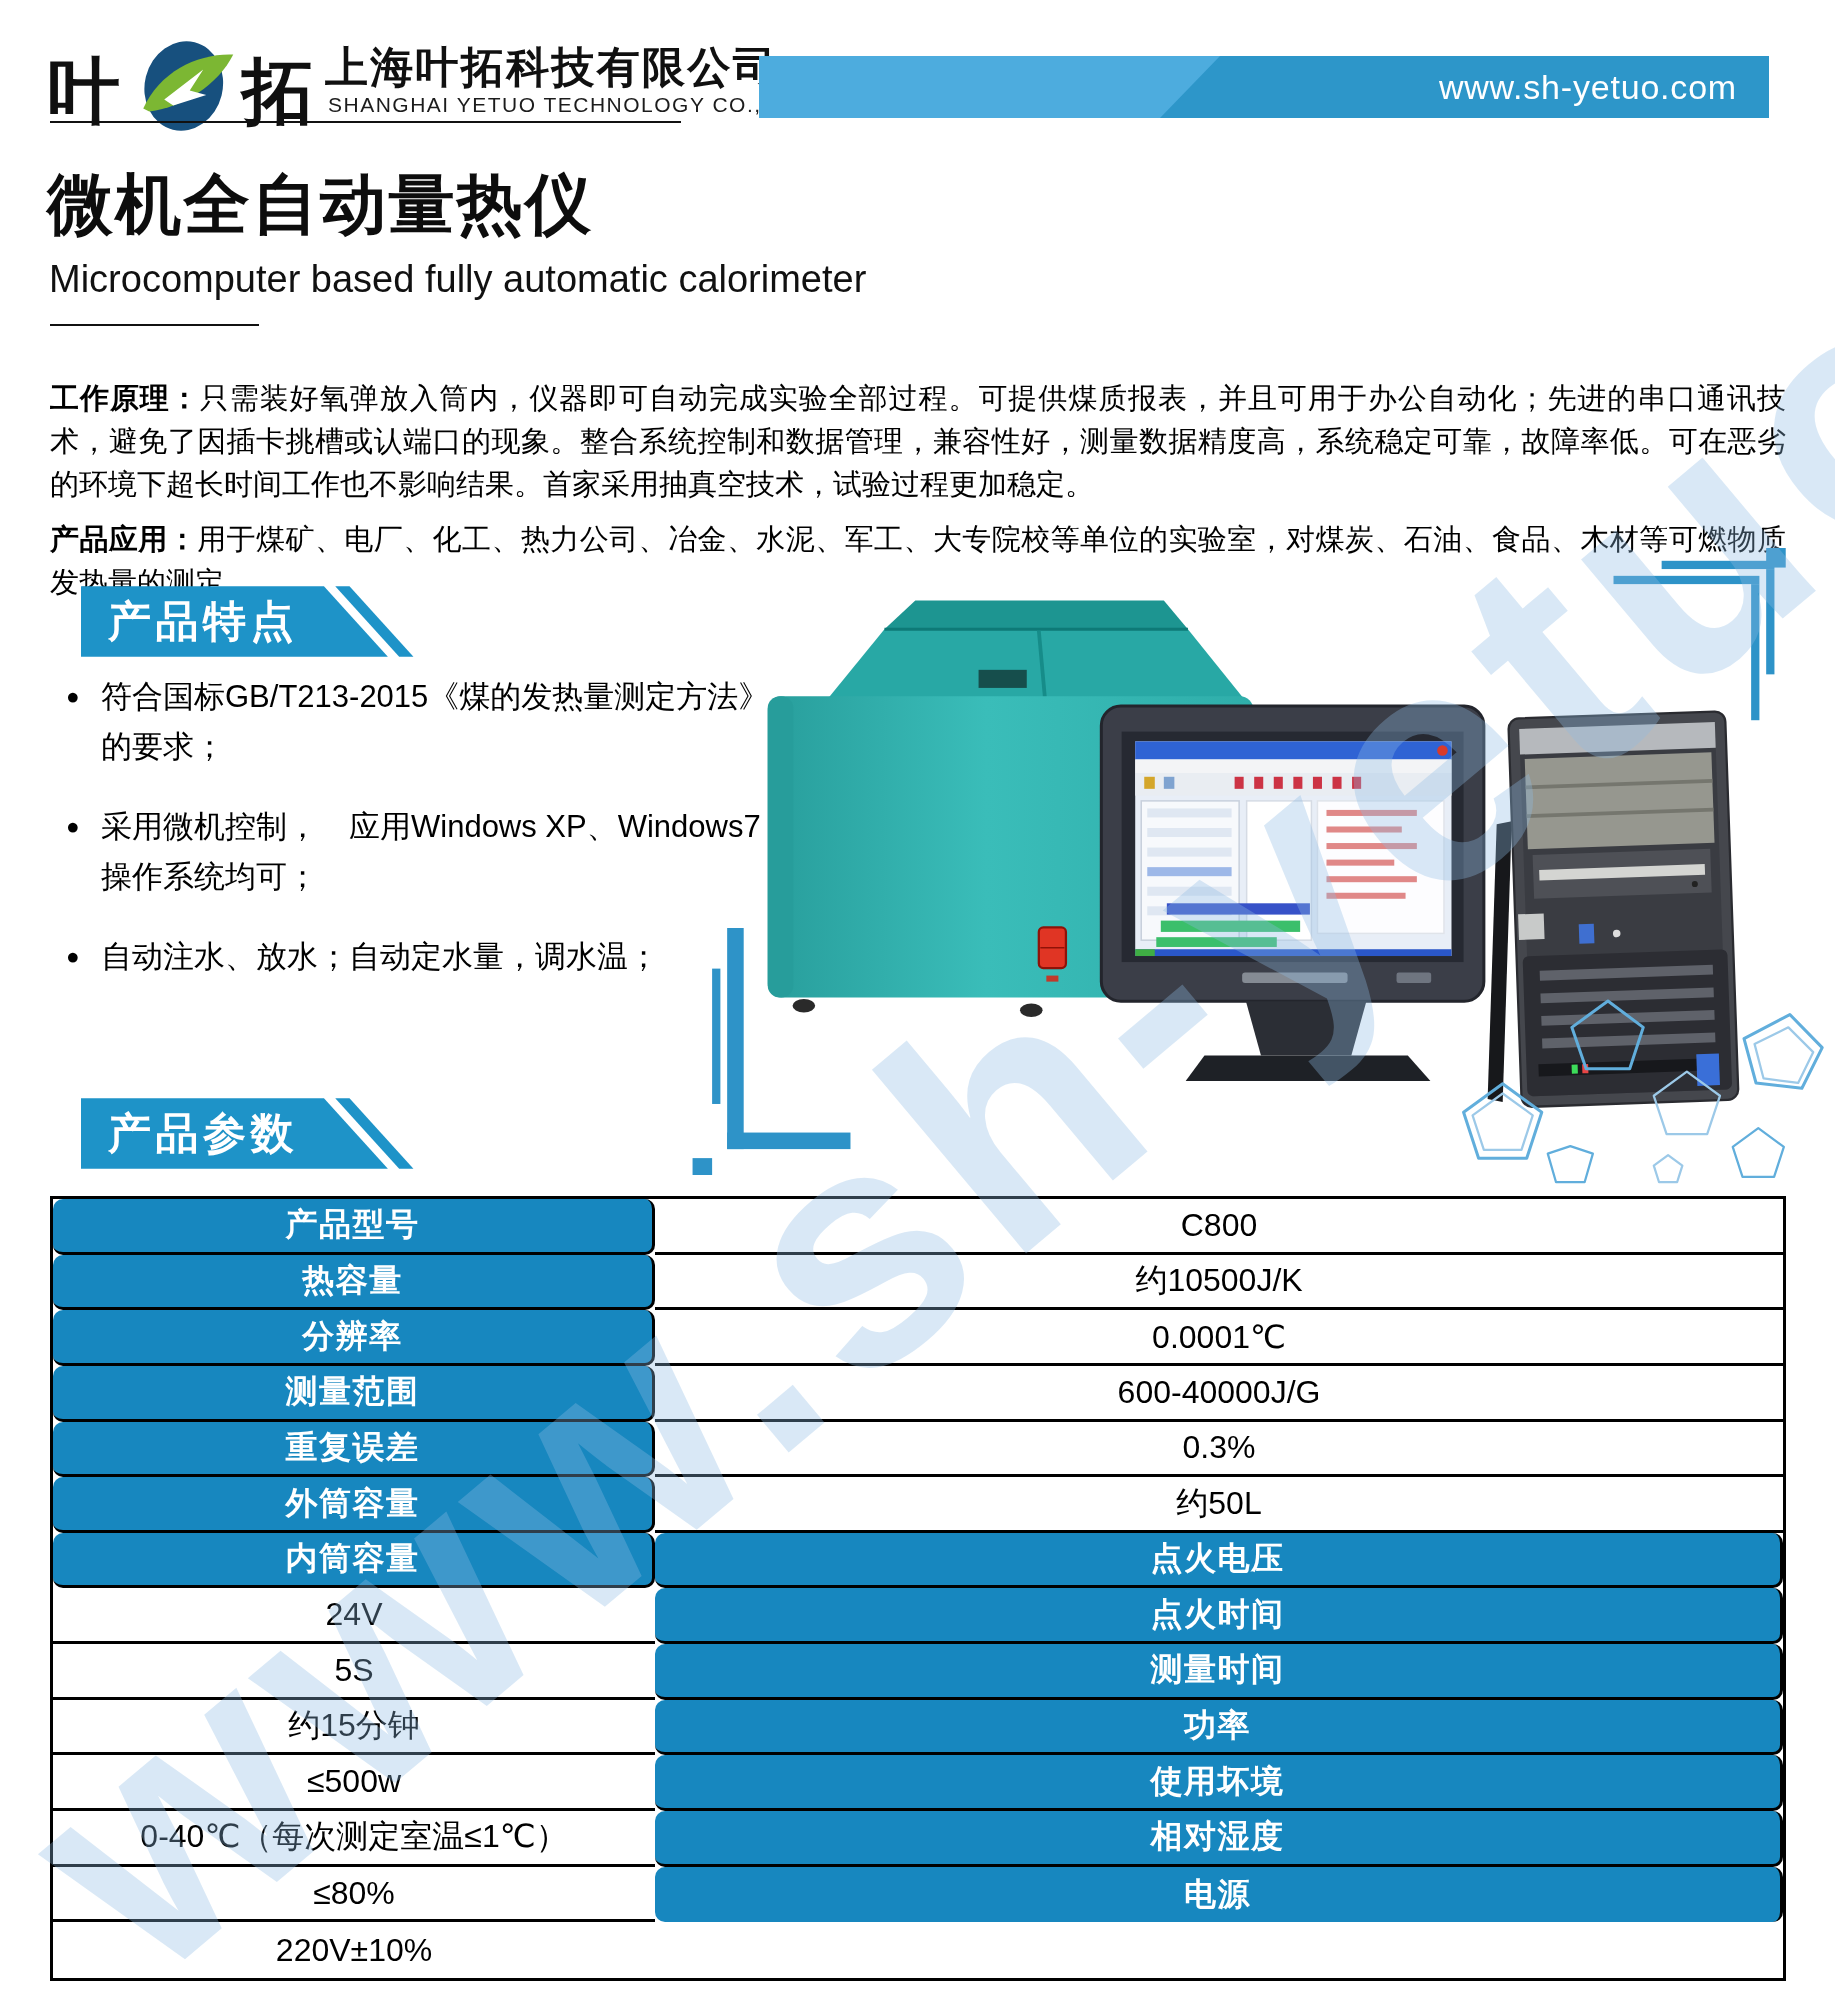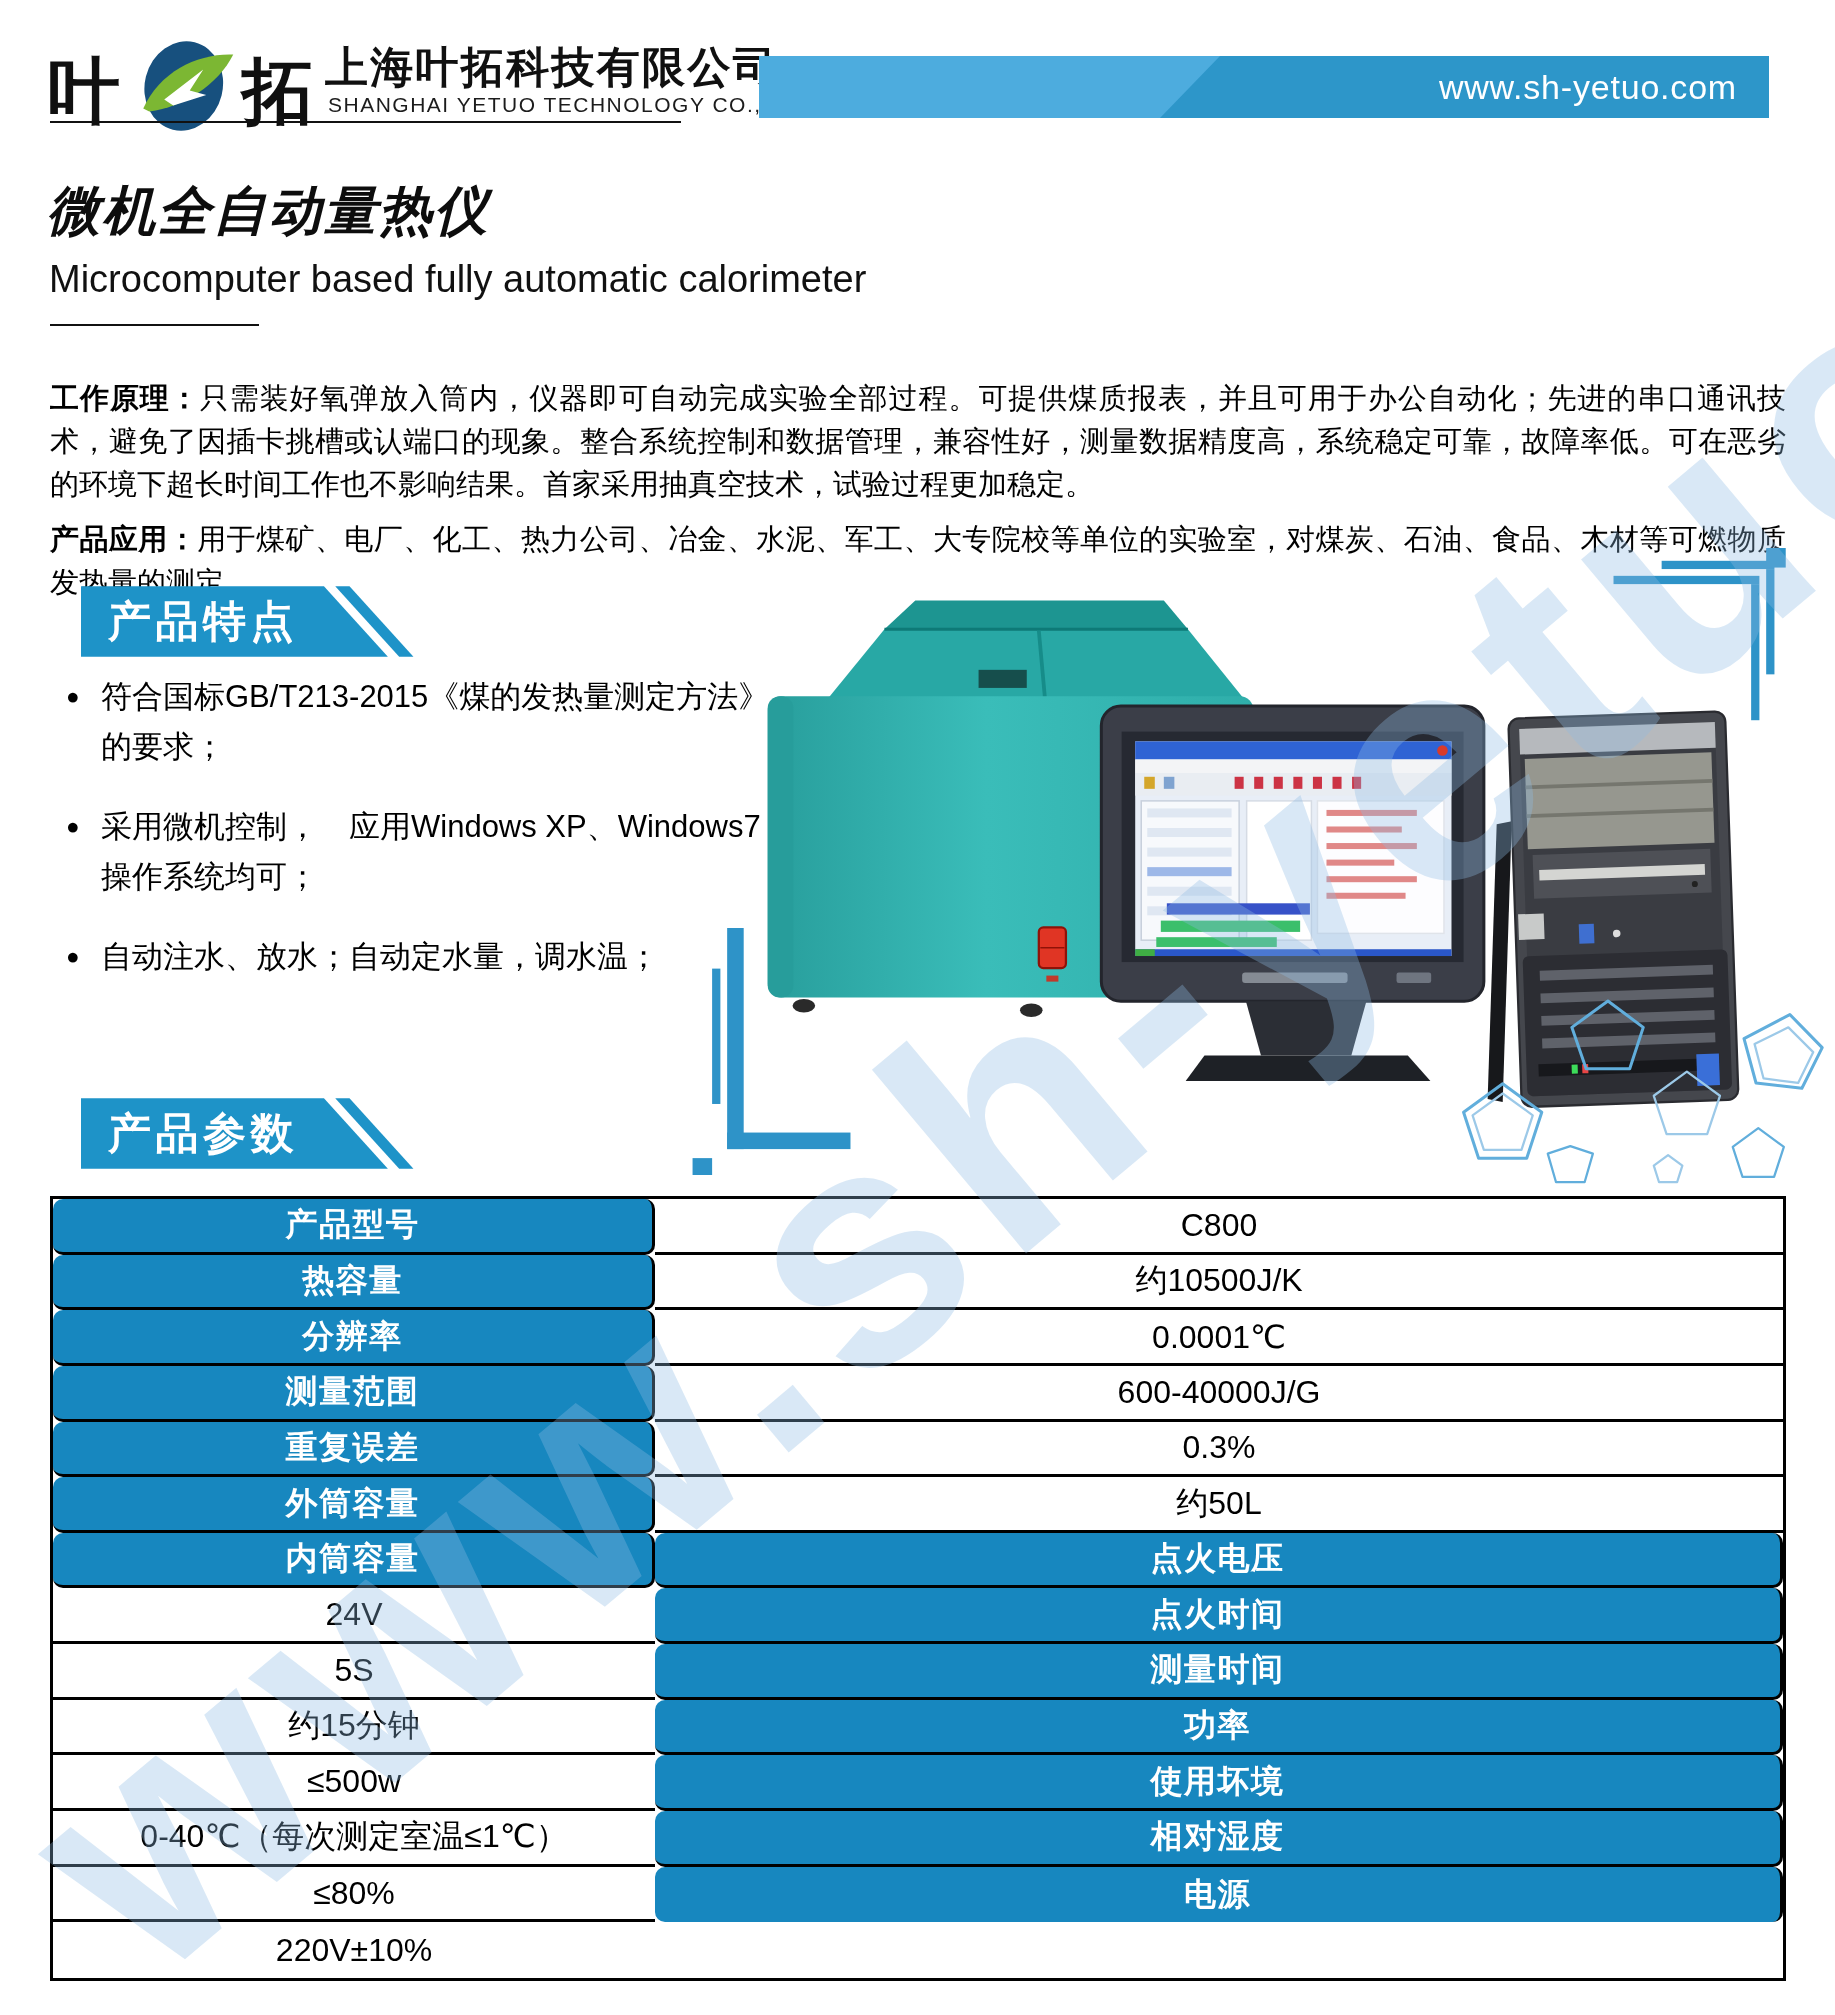--- a/index.html
+++ b/index.html
@@ -23,21 +23,21 @@
   .logo-cn.right{left:242px;}
   .logo-emblem{position:absolute;left:134px;top:35px;}
   .company-cn{position:absolute;left:325px;top:39px;font-size:43px;font-weight:900;color:#101010;letter-spacing:2.3px;}
   .company-en{position:absolute;left:328px;top:93px;font-size:21px;font-weight:500;color:#1c1c1c;letter-spacing:1.5px;}
   .header-rule{position:absolute;left:50px;top:121px;width:631px;height:2.3px;background:#111;}
   .site-banner{position:absolute;left:759px;top:56px;width:1010px;height:62px;background:var(--banner-dark);overflow:hidden;}
   .site-banner .light{position:absolute;left:0;top:0;height:62px;width:467px;background:var(--banner-light);clip-path:polygon(0 0,461px 0,401px 100%,0 100%);}
   .site-banner .url{position:absolute;right:32px;top:0;line-height:62px;font-size:34px;color:#fff;font-weight:500;letter-spacing:0.8px;}
 
   
-  .page-title{position:absolute;left:47px;top:176px;font-size:53px;font-weight:900;color:var(--ink);letter-spacing:2.3px;font-style:italic;}
+  .page-title{position:absolute;left:47px;top:160px;font-size:66px;font-weight:900;color:var(--ink);letter-spacing:2.3px;}
   .page-subtitle{position:absolute;left:49px;top:258px;font-size:38px;font-weight:500;color:#111;}
   .subtitle-rule{position:absolute;left:50px;top:324px;width:209px;height:2.3px;background:#111;}
 
   
   .para{position:absolute;left:50px;width:1736px;font-size:29px;line-height:43px;color:#000;text-align:justify;}
   .para b{font-weight:900;}
   .para.principle{top:348px;}
   .para.application{top:489px;}
 
   

